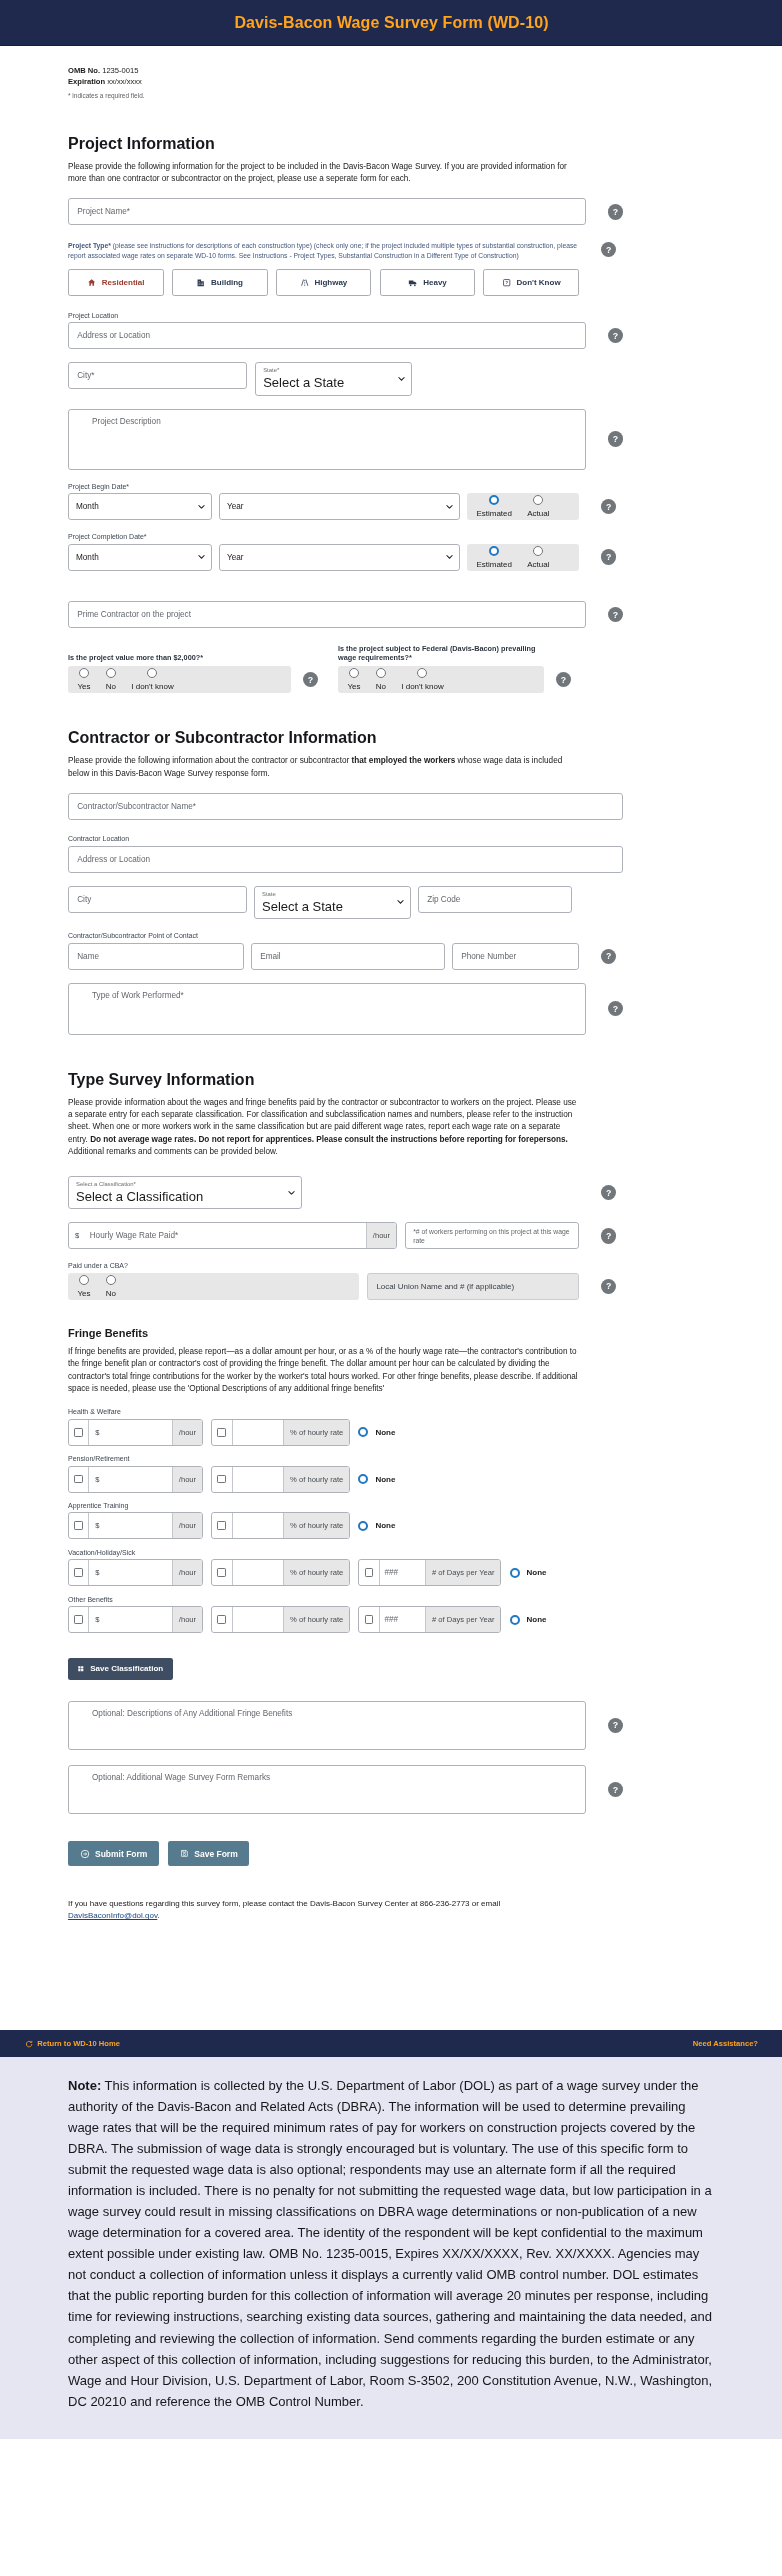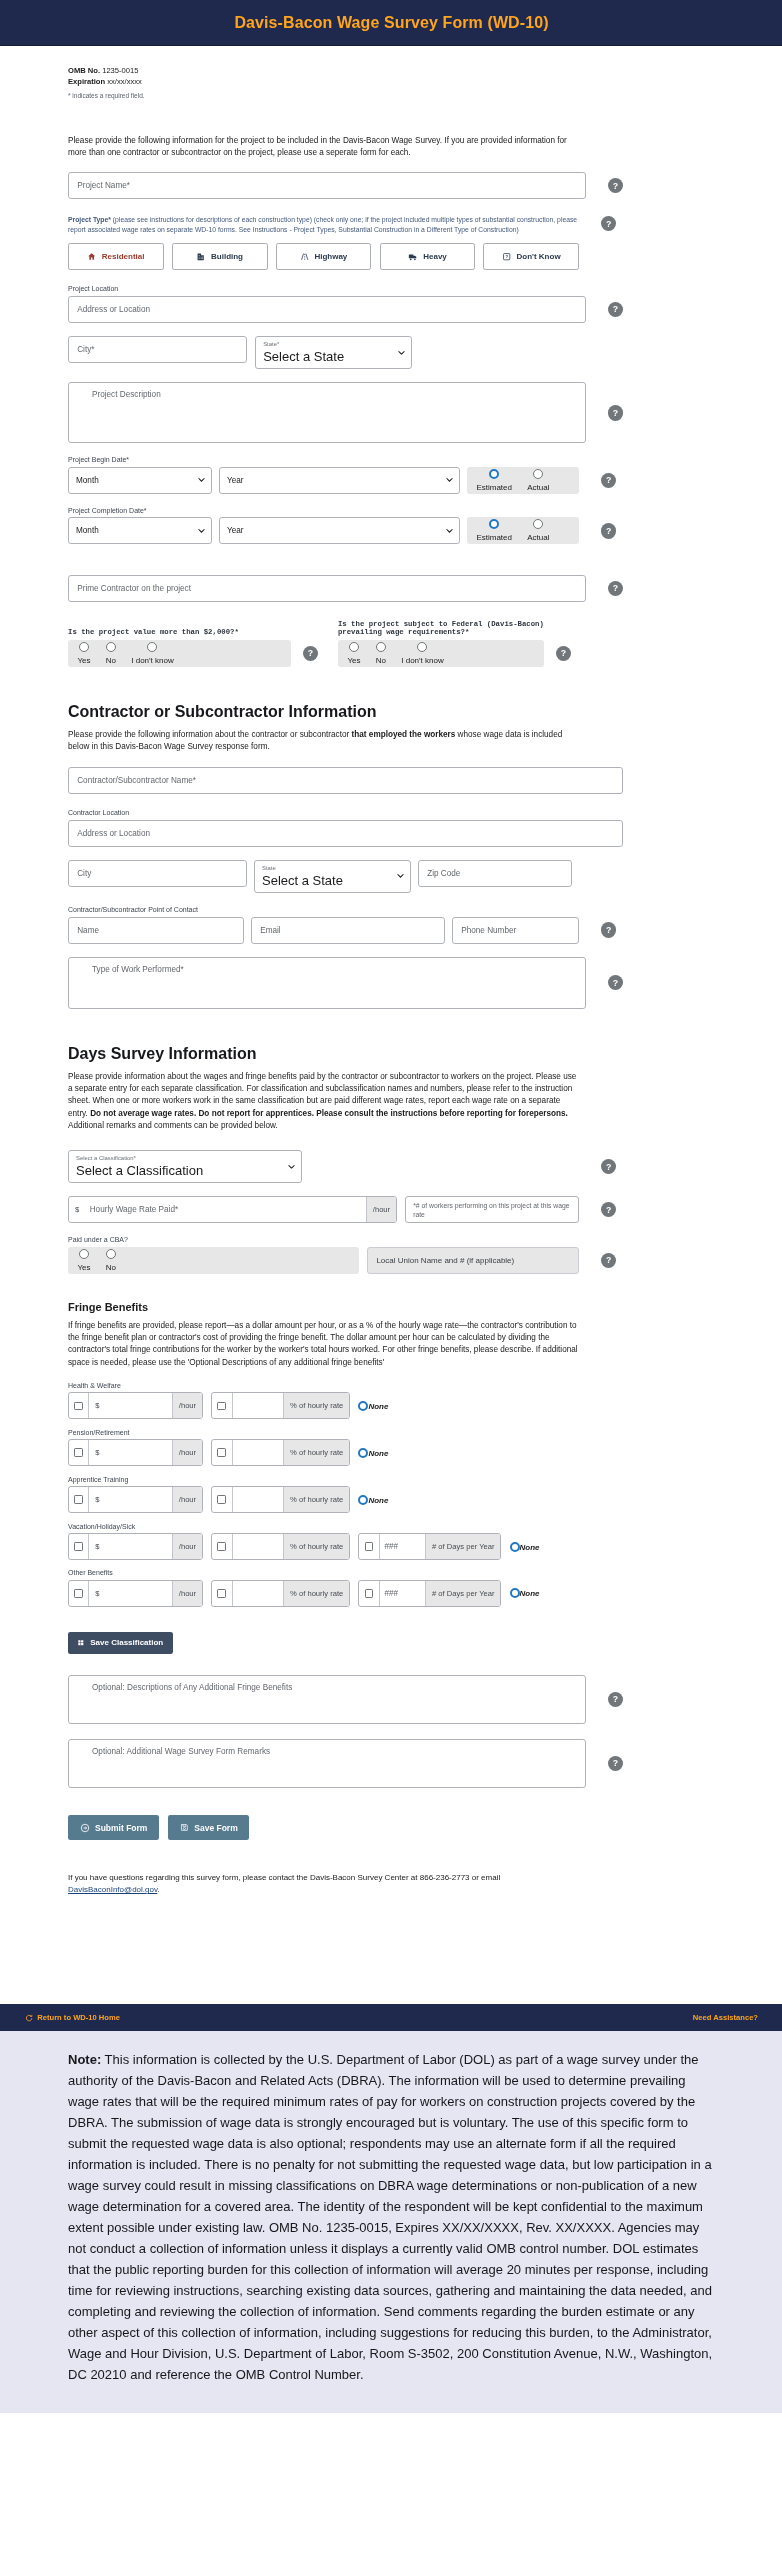--- a/index.html
+++ b/index.html
@@ -100,38 +100,38 @@
     border:0.6px solid #aeb2b8; border-radius:2.9px; background:#fff; padding:3.5px 7px;
     font-size:6.8px; line-height:1.35; color:#63676d; height:27px; display:flex; align-items:center;
   }
   .gray-input { background:#e7e7e7; border:0.6px solid #c9ccd0; border-radius:2.9px; height:27px; display:flex; align-items:center; padding:0 8.2px; font-size:8px; color:#3c4046; }
 
   
   h3.fringe-h { font-size:11px; font-weight:bold; margin:27px 0 7px; }
   .fringe-row { margin-bottom:9.4px; }
   .fringe-controls { display:flex; align-items:center; gap:8.2px; height:27px; }
   .g1 { width:135px; } .g2 { width:139px; } .g3 { width:143px; }
-  .none-opt { display:flex; align-items:flex-end; gap:0; cursor:pointer;font-style:italic; }
+  .none-opt { display:flex; align-items:center; gap:7px; cursor:pointer; }
   .none-opt .rlabel { font-weight:600; }
 
   .btn {
     display:inline-flex; align-items:center; gap:5.3px; border:none; border-radius:2.3px;
     color:#fff; font-family:"Liberation Sans", sans-serif; font-weight:600; cursor:pointer;
   }
   .btn-saveclass { background:#3f4d63; font-size:8px; padding:6.5px 9.4px; margin:15.3px 0 21px; }
   .btn-primary { background:#567a8e; font-size:8.5px; padding:7.6px 11.7px; }
   .actions { display:flex; gap:9.4px; margin-top:27px; }
 
   .contact-p { width:511px; font-size:8px; line-height:1.5; margin-top:32px; }
   .contact-p a { color:#1a4480; text-decoration:underline; cursor:pointer; }
 
   
   .qrow { display:flex; gap:20px; margin-top:3.5px; }
   .qcol { display:flex; flex-direction:column; }
-  .qcol .q-label { min-height:21px; display:flex; align-items:flex-end; margin-bottom:4.1px;font-family:Liberation Mono, monospace; }
+  .qcol .q-label { min-height:21px; display:flex; align-items:flex-end; margin-bottom:4.1px; }
   .qcol .boxline { display:flex; align-items:center; }
 
   
   .footnav {
     background:#1f294d; height:27px; display:flex; align-items:center; justify-content:space-between;
     padding:0 25px;
   }
   .footnav a { color:#ffa41c; font-size:7.6px; font-weight:bold; text-decoration:none; display:flex; align-items:center; gap:4.1px; cursor:pointer; }
   .notewrap { background:#e5e6f1; padding:17.6px 69px 27px 68px; }
   .notewrap p { margin:0; font-size:13px; line-height:1.62; color:#17181c; }
@@ -146,20 +146,21 @@
 </header>
 
 <main class="main">
 
   <p class="meta-line"><b>OMB No.</b><span> 1235-0015</span></p>
   <p class="meta-line"><b>Expiration</b><span> xx/xx/xxxx</span></p>
   <p class="required-note">* indicates a required field.</p>
 
 
   <section class="section-gap">
+    <h2 class="section">Project Information</h2>
     <p class="intro">Please provide the following information for the project to be included in the Davis-Bacon Wage Survey. If you are provided information for more than one contractor or subcontractor on the project, please use a seperate form for each.</p>
 
     <div class="with-help">
       <input class="tin wfull" placeholder="Project Name*" style="">
       <span class="help">?</span>
     </div>
 
     <div class="with-help" style="margin-bottom:0">
       <p class="type-note"><b>Project Type*</b><span> (please see instructions for descriptions of each construction type) (check only one; if the project included multiple types of substantial construction, please report associated wage rates on separate WD-10 forms. See Instructions - Project Types, Substantial Construction in a Different Type of Construction)</span></p>
       <span class="help">?</span>
@@ -383,21 +384,21 @@
       <span class="help">?</span>
     </div>
 
     <div class="with-help">
       <textarea class="tin wfull" style="height: 52px;" placeholder="Type of Work Performed*"></textarea>
       <span class="help">?</span>
     </div>
   </section>
 
   <section class="section-gap">
-    <h2 class="section">Days Survey Information</h2>
+    <h2 class="section">Type Survey Information</h2>
     <p class="intro"><span>Please provide information about the wages and fringe benefits paid by the contractor or subcontractor to workers on the project. Please use a separate entry for each separate classification. For classification and subclassification names and numbers, please refer to the instruction sheet. When one or more workers work in the same classification but are paid different wage rates, report each wage rate on a separate entry. </span><b>Do not average wage rates. Do not report for apprentices. Please consult the instructions before reporting for forepersons.</b><span> Additional remarks and comments can be provided below.</span></p>
 
     <div class="with-help" style="margin-top:17.6px">
       <div style="width:511px">
         <div class="fl-select" style="width:234px">
           <div class="fl-label">Select a Classification*</div>
           <div class="fl-value">Select a Classification</div>
           <span class="chev">
               <svg width="7" height="4.7" viewBox="0 0 12 8">
                 <path d="M1 1l5 5 5-5" stroke="#1b1b1b" stroke-width="1.8" fill="none"></path>

